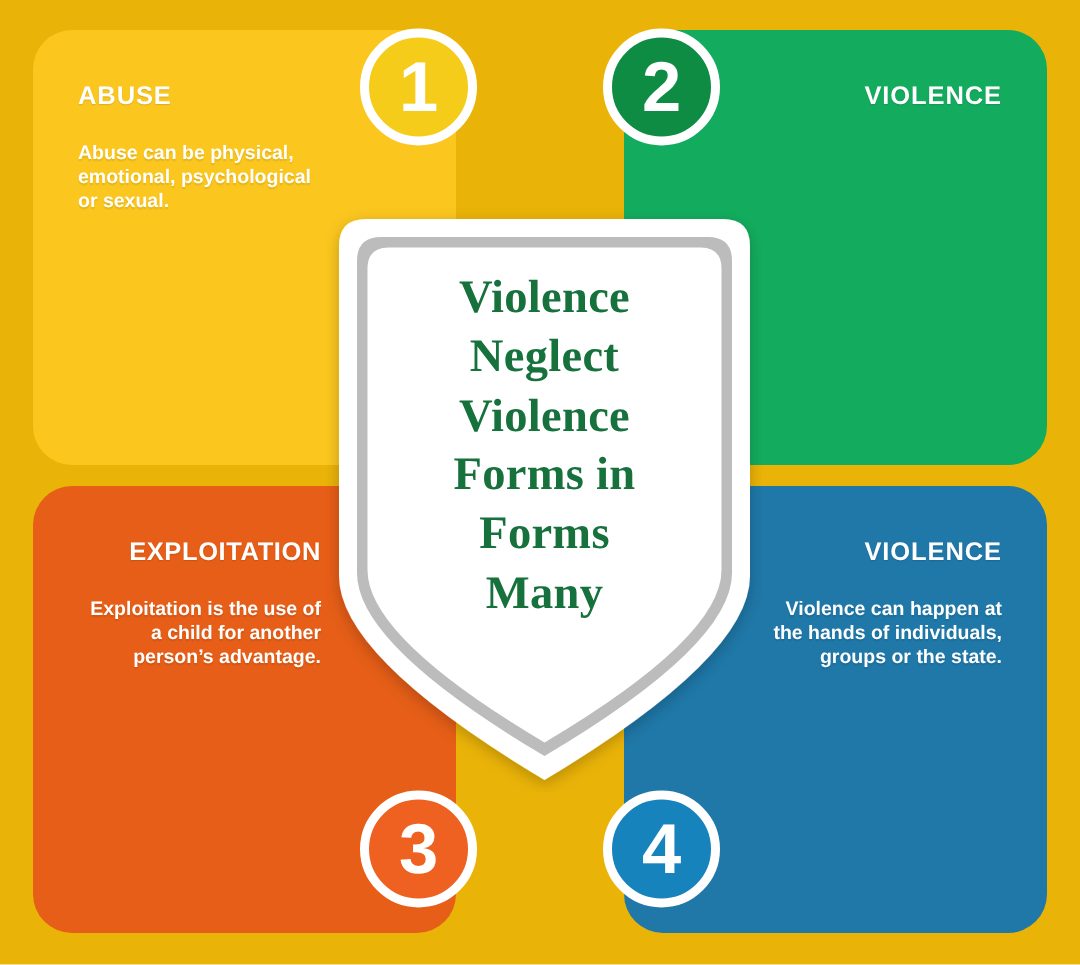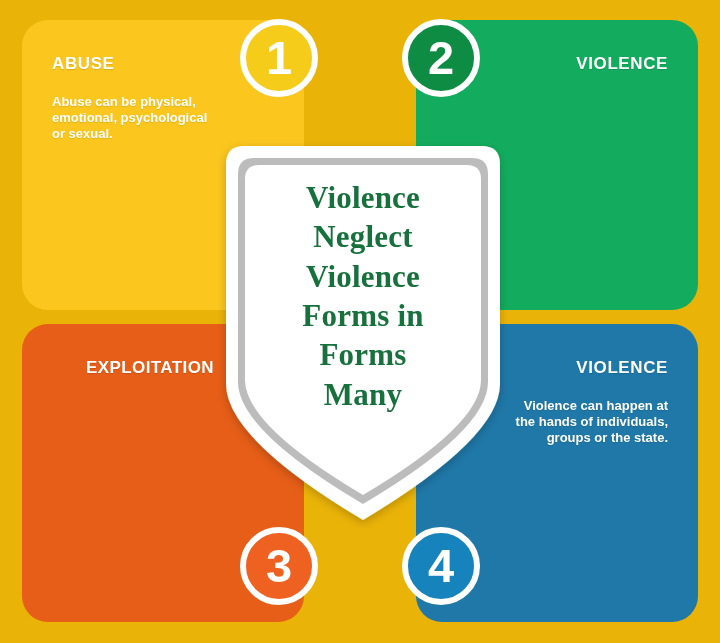--- a/index.html
+++ b/index.html
@@ -122,20 +122,21 @@
     <div class="p-title">ABUSE</div>
     <div class="p-body">Abuse can be physical, emotional, psychological or sexual.</div>
   </div>
 
   <div class="panel" id="panel-neglect">
     <div class="p-title">VIOLENCE</div>
   </div>
 
   <div class="panel" id="panel-exploitation">
     <div class="p-title">EXPLOITATION</div>
+    <div class="p-body">Exploitation is the use of a child for another person’s advantage.</div>
   </div>
 
   <div class="panel" id="panel-violence">
     <div class="p-title">VIOLENCE</div>
     <div class="p-body">Violence can happen at the hands of individuals, groups or the state.</div>
   </div>
 
   <div id="shield-wrap">
     <svg width="290" height="390" viewBox="0 0 290 390">
       <defs>

